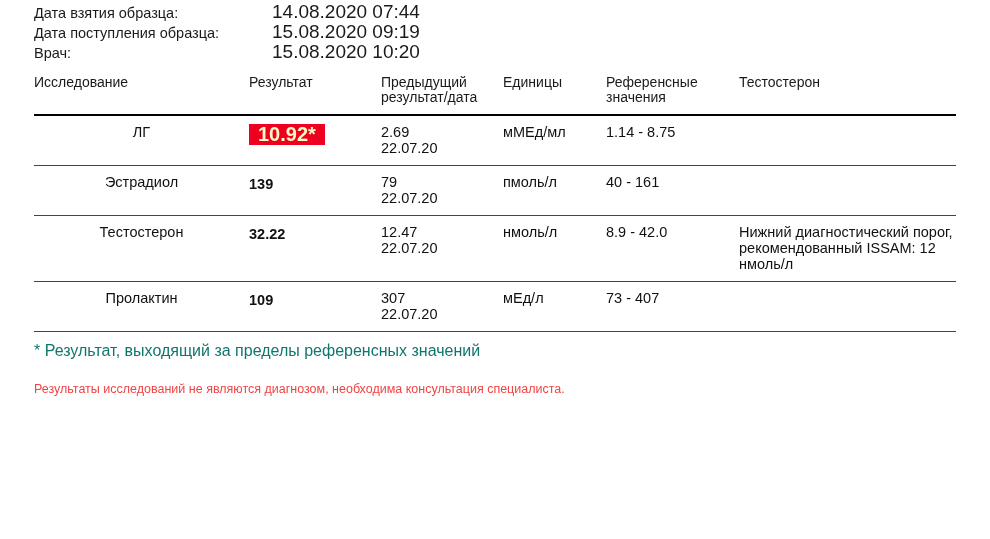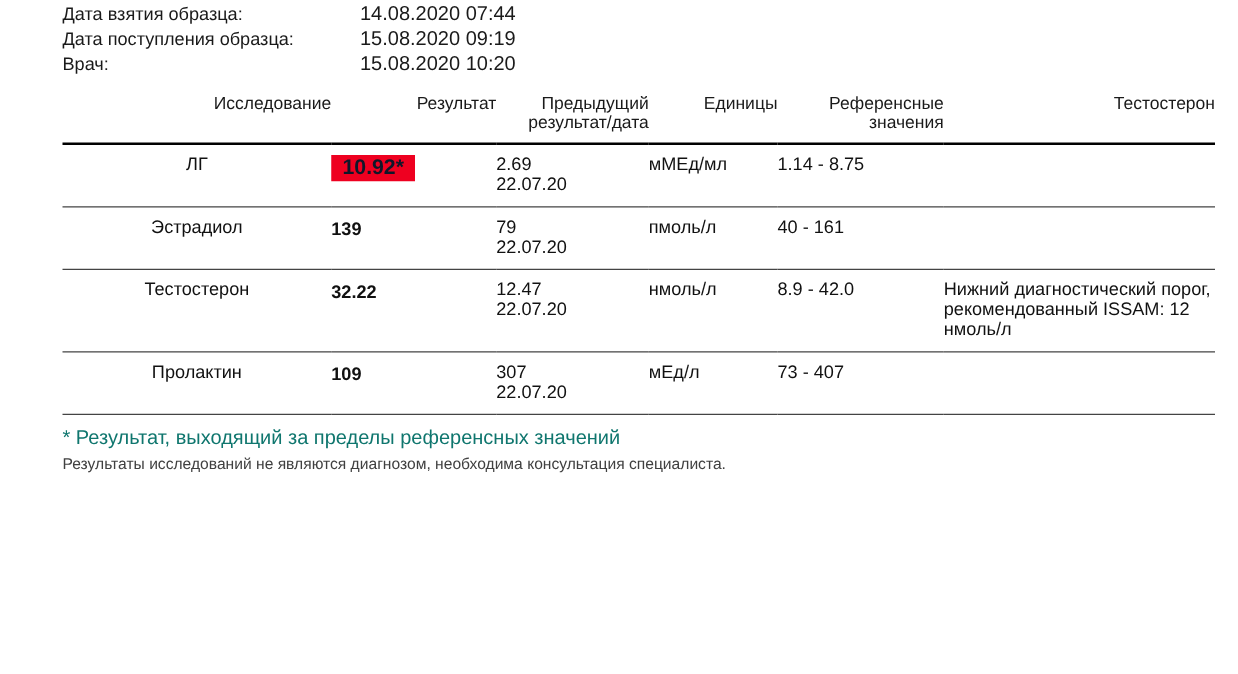--- a/index.html
+++ b/index.html
@@ -12,62 +12,62 @@
     height: 539px;
     font-family: "Liberation Sans", sans-serif;
     color: #000000;
     overflow: hidden;
   }
   .page {
     position: relative;
     width: 990px;
     height: 539px;
     box-sizing: border-box;
-    padding: 0 50px;
+    padding: 0 34px;
   }
 
   
   .meta {
     margin-top: 0;
     padding-top: 2px;
   }
   .meta-row {
     display: flex;
     align-items: baseline;
     height: 20px;
     line-height: 20px;
   }
   .meta-label {
     width: 238px;
     font-size: 14.5px;
     color: #1a1a1a;
     white-space: nowrap;
   }
   .meta-value {
-    font-size: 16px;
+    font-size: 19px;
     color: #1a1a1a;
     white-space: nowrap;
   }
 
   
   .results {
     margin-top: 13px;
     width: 922px;
     border-collapse: collapse;
     table-layout: fixed;
   }
   .results col.c-name    { width: 215px; }
   .results col.c-result  { width: 132px; }
   .results col.c-prev    { width: 122px; }
   .results col.c-units   { width: 103px; }
   .results col.c-ref     { width: 133px; }
   .results col.c-comment { width: 217px; }
 
   .results thead th {
-    text-align: right;
+    text-align: left;
     vertical-align: top;
     font-size: 14px;
     font-weight: normal;
     color: #1a1a1a;
     padding: 0 0 9px 0;
     line-height: 15px;
   }
   .results thead tr {
     border-bottom: 2px solid #000000;
   }
@@ -89,24 +89,24 @@
     font-size: 15px;
     text-align: center;
   }
   .cell-result {
     font-weight: bold;
     font-size: 15.5px;
   }
   .res-flag {
     display: inline-block;
     background: #ee0020;
-    color: #0f172a;
+    color: #fef9c3;
     font-weight: bold;
     padding: 2px 9px 3px 9px;
-    font-size: 17px;
+    font-size: 20px;
     line-height: 16px;
   }
   .res-plain {
     display: inline-block;
     padding: 2px 0 3px 0;
   }
   .prev-val {
     display: block;
   }
   .prev-date {
@@ -120,23 +120,23 @@
     margin-left: 12px;
   }
 
   
   .footnote {
     margin-top: 10px;
     font-size: 16px;
     color: #0f766e;
   }
   .disclaimer {
-    margin-top: 4px;
+    margin-top: 22px;
     font-size: 12.5px;
-    color: #404040;
+    color: #ef4444;
   }
 </style>
 </head>
 <body>
 
 <div class="page">
 
   <div class="meta">
     <div class="meta-row">
       <span class="meta-label">Дата взятия образца:</span>

